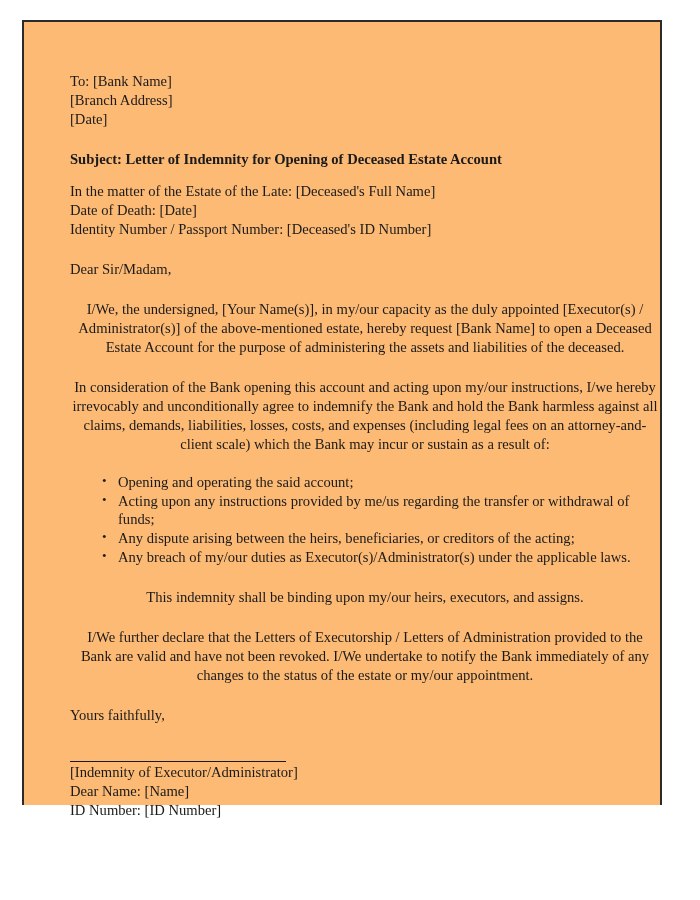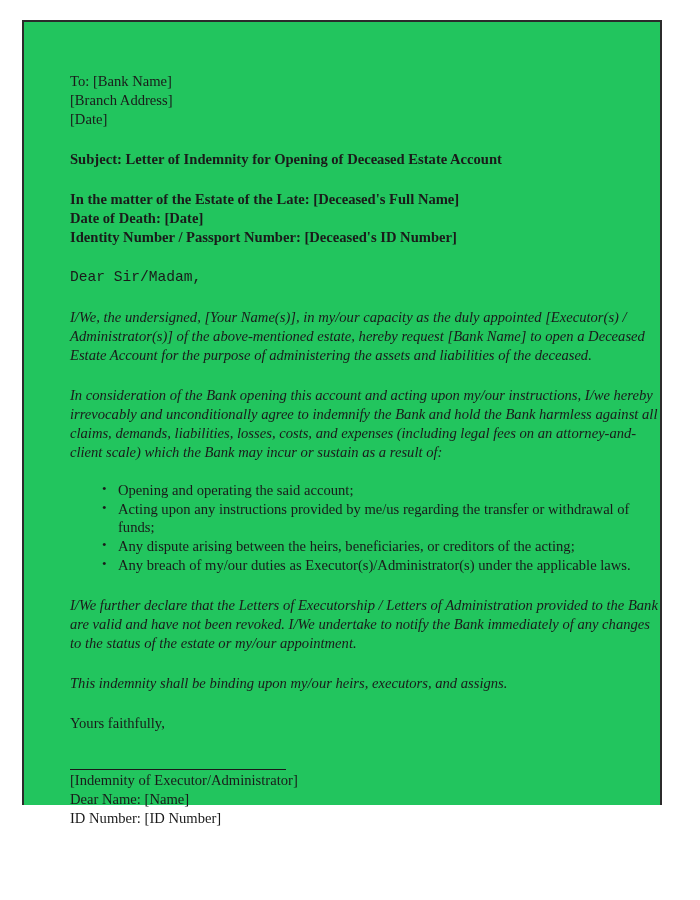--- a/index.html
+++ b/index.html
@@ -20,21 +20,21 @@
   #page-frame {
     position: absolute;
     left: 22px;
     top: 20px;
     width: 640px;
     height: 785px;
     border-left: 2px solid #2b2b2b;
     border-right: 2px solid #2b2b2b;
     border-top: 2px solid #2b2b2b;
     border-bottom: none;
-    background: #22c55e;
+    background: #fdba74;
     box-sizing: border-box;
   }
 
   #doc-body {
     position: absolute;
     left: 46px;
     top: 50px;
     width: 590px;
     font-size: 14.6px;
     line-height: 1.30;
@@ -49,33 +49,30 @@
   .line {
     white-space: nowrap;
   }
 
   .subject {
     font-weight: bold;
     margin: 21px 0 0 0;
   }
 
   .estate-block {
-    margin-top: 21px;
-    font-weight: bold;
+    margin-top: 13px;
   }
 
   .salutation {
     margin-top: 21px;
-    font-family: Liberation Mono, monospace;
   }
 
   p.para {
     margin: 21px 0 0 0;
-    text-align: left;
-    font-style: italic;
+    text-align: center;
   }
 
   ul.bullets {
     margin: 19px 0 0 0;
     padding: 0 0 0 36px;
     list-style: none;
   }
   ul.bullets li {
     position: relative;
     margin: 0 0 0 0;
@@ -132,23 +129,23 @@
 
     <p class="para">In consideration of the Bank opening this account and acting upon my/our instructions, I/we hereby irrevocably and unconditionally agree to indemnify the Bank and hold the Bank harmless against all claims, demands, liabilities, losses, costs, and expenses (including legal fees on an attorney-and-client scale) which the Bank may incur or sustain as a result of:</p>
 
     <ul class="bullets">
       <li>Opening and operating the said account;</li>
       <li>Acting upon any instructions provided by me/us regarding the transfer or withdrawal of funds;</li>
       <li>Any dispute arising between the heirs, beneficiaries, or creditors of the acting;</li>
       <li>Any breach of my/our duties as Executor(s)/Administrator(s) under the applicable laws.</li>
     </ul>
 
+    <p class="para">This indemnity shall be binding upon my/our heirs, executors, and assigns.</p>
+
     <p class="para">I/We further declare that the Letters of Executorship / Letters of Administration provided to the Bank are valid and have not been revoked. I/We undertake to notify the Bank immediately of any changes to the status of the estate or my/our appointment.</p>
-
-    <p class="para">This indemnity shall be binding upon my/our heirs, executors, and assigns.</p>
 
     <div class="closing">Yours faithfully,</div>
 
     <div class="sign-block">
       <div class="sig-rule"></div>
       <div class="line">[Indemnity of Executor/Administrator]</div>
       <div class="line">Dear Name: [Name]</div>
       <div class="line">ID Number: [ID Number]</div>
     </div>
 

